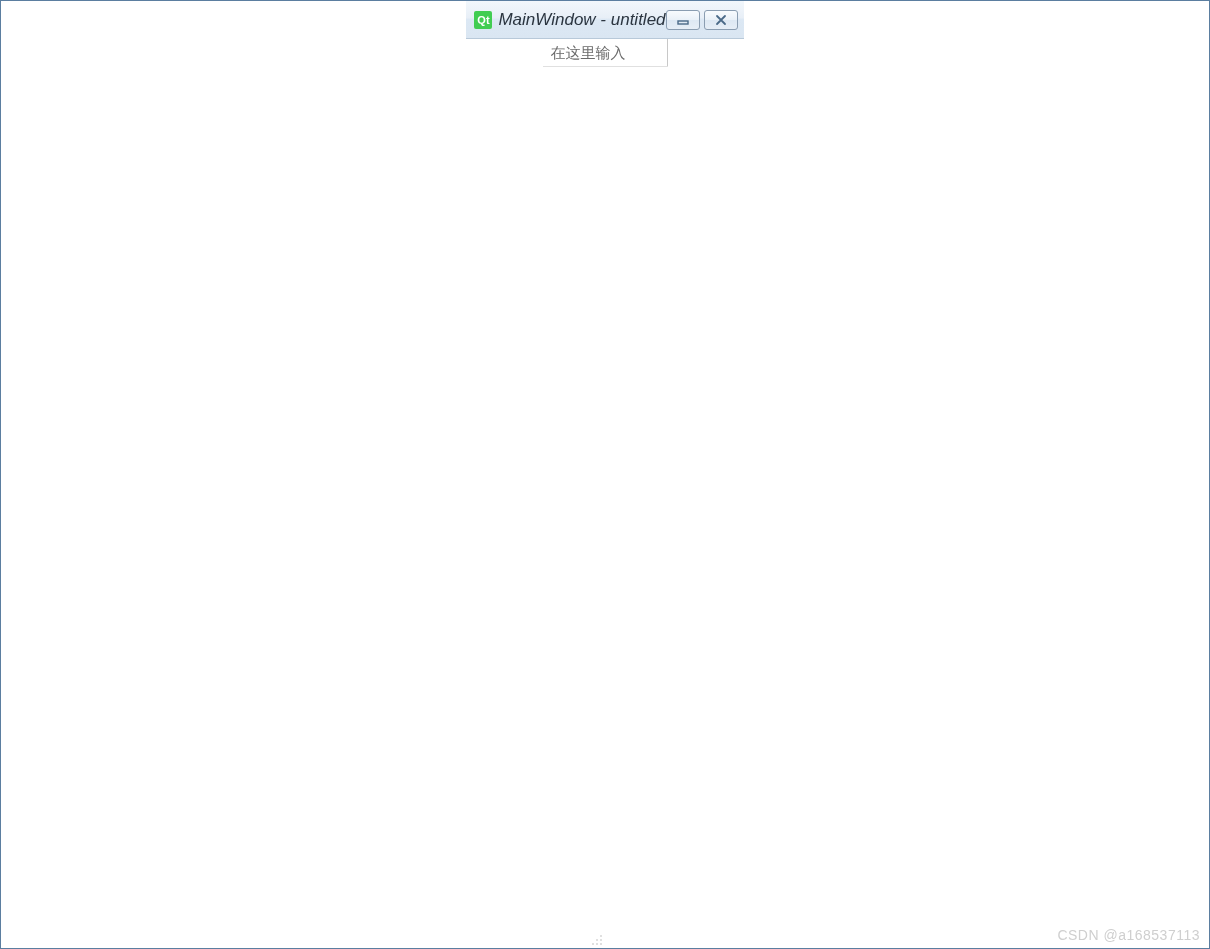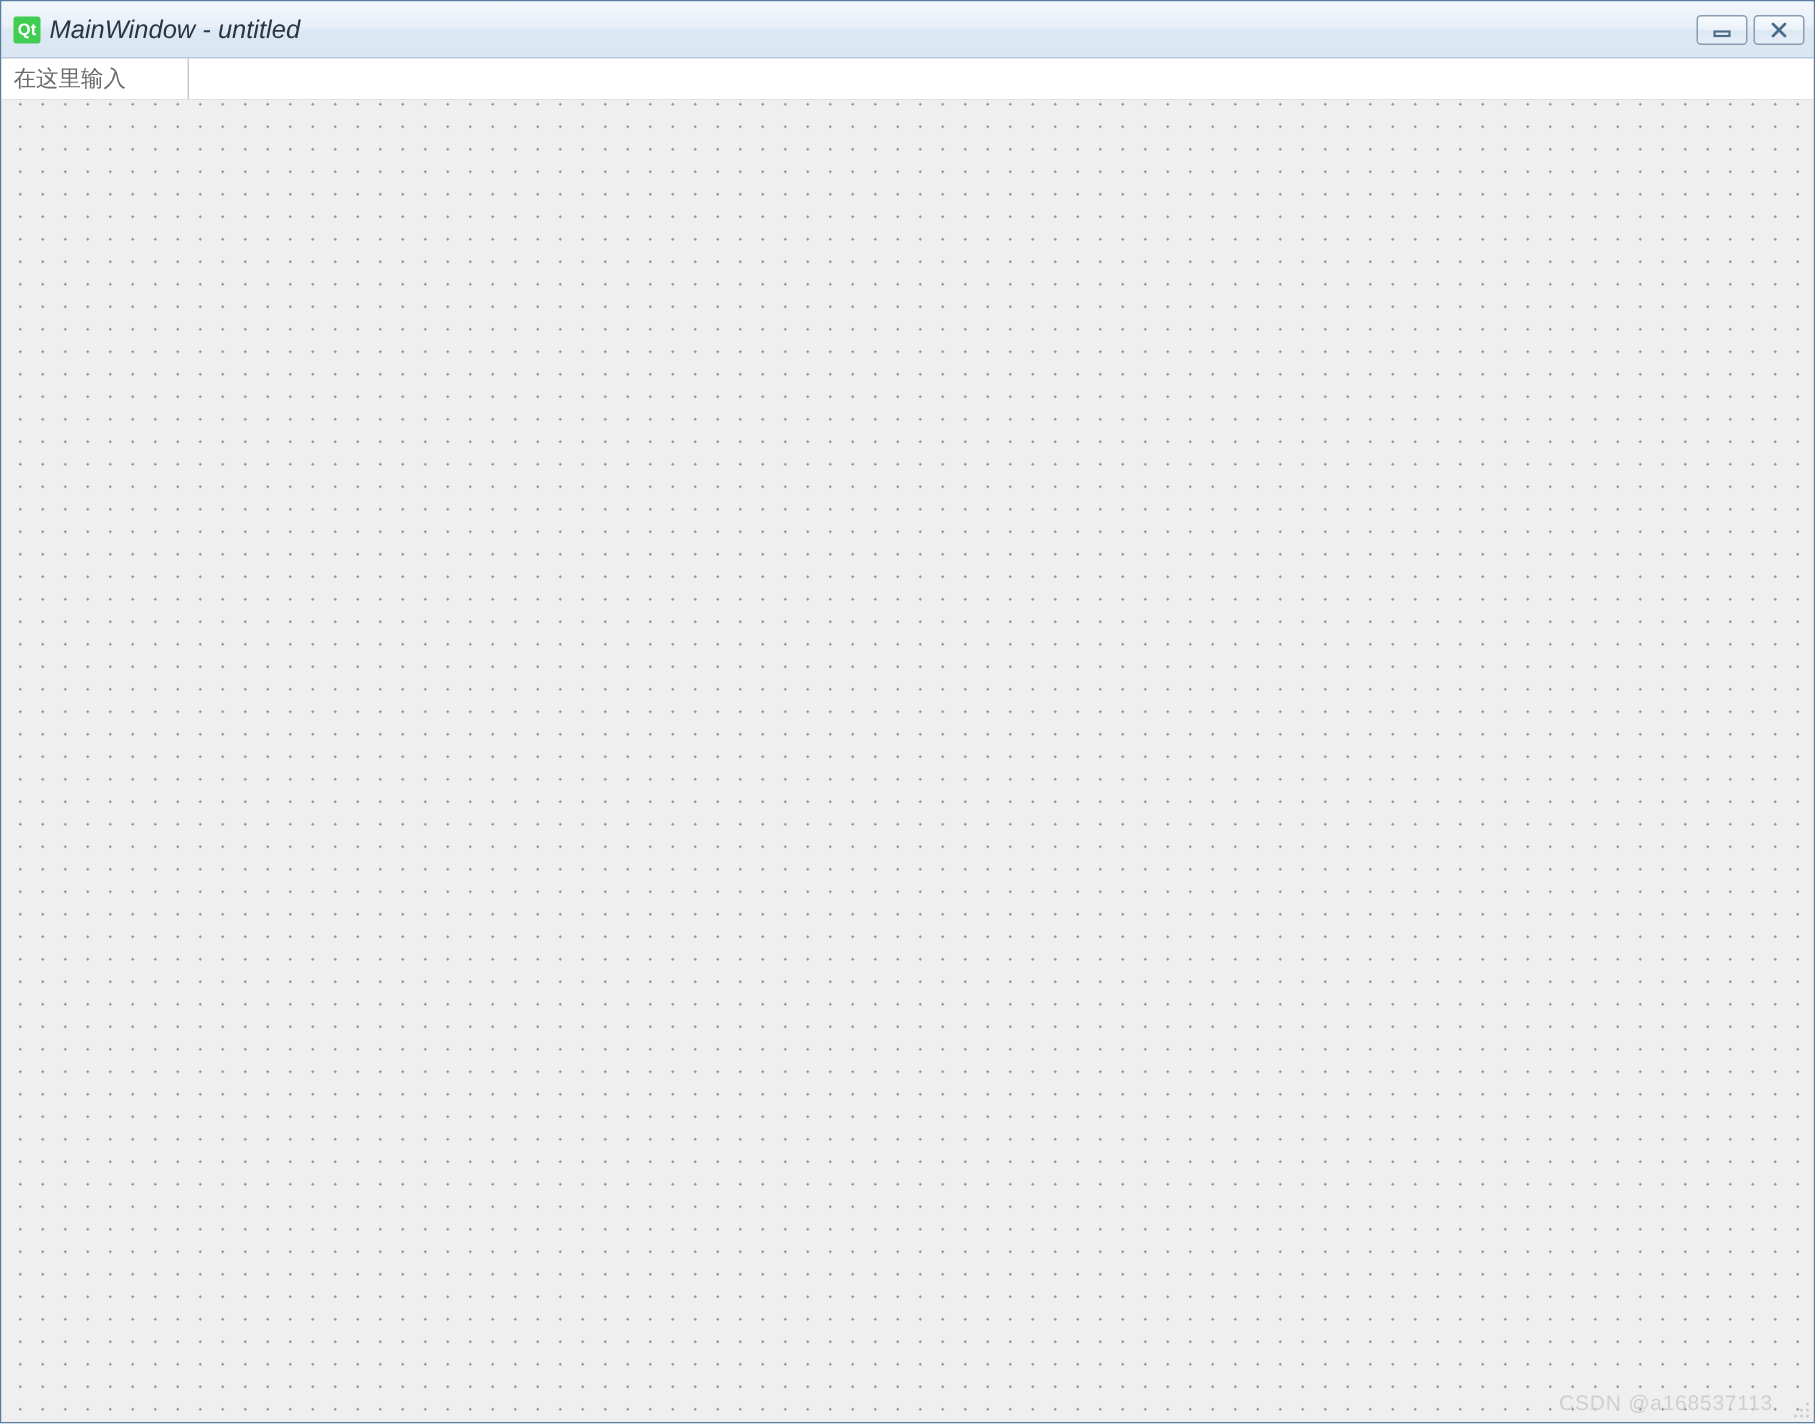--- a/index.html
+++ b/index.html
@@ -15,20 +15,21 @@
       overflow: hidden;
       position: relative;
     }
     .window {
       width: 100%;
       height: 100%;
       border: 1px solid #5b7ea0;
       display: flex;
       flex-direction: column;
       background: #fff;
+      align-items: center;
     }
     .titlebar {
       height: 38px;
       background: linear-gradient(to bottom, #f2f7fc 0%, #e8eff7 45%, #dce8f4 50%, #dae6f2 100%);
       border-bottom: 1px solid #b8c9d9;
       display: flex;
       align-items: center;
       padding: 0 6px 0 8px;
       position: relative;
     }
@@ -99,21 +100,21 @@
       flex: 1;
       background-color: #efefef;
       background-image: radial-gradient(circle, #8a8a8a 0.8px, transparent 0.8px);
       background-size: 15px 15px;
       background-position: 5px 10px;
       position: relative;
     }
     .watermark {
       position: absolute;
       bottom: 6px;
-      right: 28px;
+      right: 10px;
       font-size: 14px;
       color: #cfcfcf;
       font-family: Arial, sans-serif;
       letter-spacing: 0.5px;
       pointer-events: none;
     }
     .resize-grip {
       position: absolute;
       bottom: 2px;
       right: 2px;

